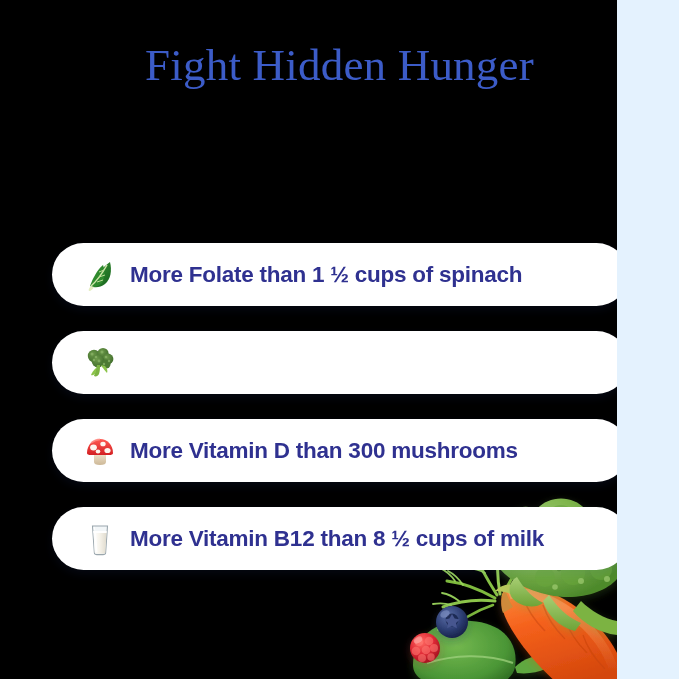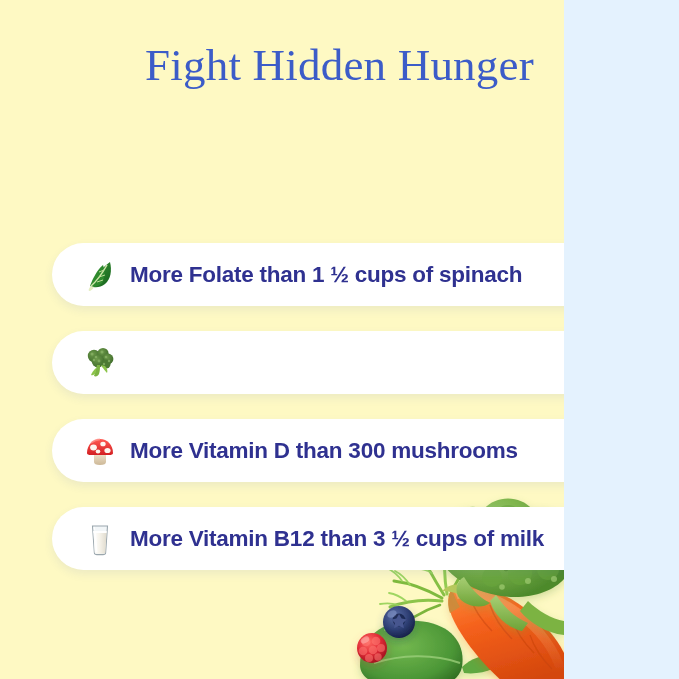--- a/index.html
+++ b/index.html
@@ -9,23 +9,23 @@
   body {
     width: 679px;
     height: 679px;
     overflow: hidden;
     font-family: "Liberation Sans", sans-serif;
     background: #e4f2fe;
   }
 
   .poster {
     position: relative;
-    width: 564px;
+    width: 617px;
     height: 679px;
-    background: #fef9c3;
+    background: #000000;
     overflow: hidden;
   }
 
   
   .header {
     position: absolute;
     top: 0;
     left: 0;
     width: 679px;
     text-align: center;
@@ -368,17 +368,17 @@
               <stop offset="100%" stop-color="#e0dbce"></stop>
             </linearGradient>
           </defs>
           <path d="M9.5 4 L24.5 4 L22.6 31 C22.5 32 21.6 32.6 20 32.6 L14 32.6 C12.4 32.6 11.5 32 11.4 31 Z" fill="#eef3f5" fill-opacity="0.75" stroke="#9aa6ad" stroke-width="1.1"></path>
           <path d="M10.3 9 L23.7 9 L22.3 30.6 C22.2 31.4 21.5 31.8 20 31.8 L14 31.8 C12.5 31.8 11.8 31.4 11.7 30.6 Z" fill="url(#mk1)"></path>
           <path d="M10.3 9 L23.7 9 L23.5 11 L10.5 11 Z" fill="#ffffff"></path>
           <path d="M12.3 11 L13.6 30" stroke="#ffffff" stroke-width="1.6" opacity="0.9"></path>
           <path d="M11 5 L11.6 8" stroke="#ffffff" stroke-width="1.4" opacity="0.85"></path>
         </svg>
       </span>
-      <span class="card-text">More Vitamin B12 than 3 ½ cups of milk</span>
+      <span class="card-text">More Vitamin B12 than 8 ½ cups of milk</span>
     </div>
 
   </div>
 </div>
 
 </body></html>

